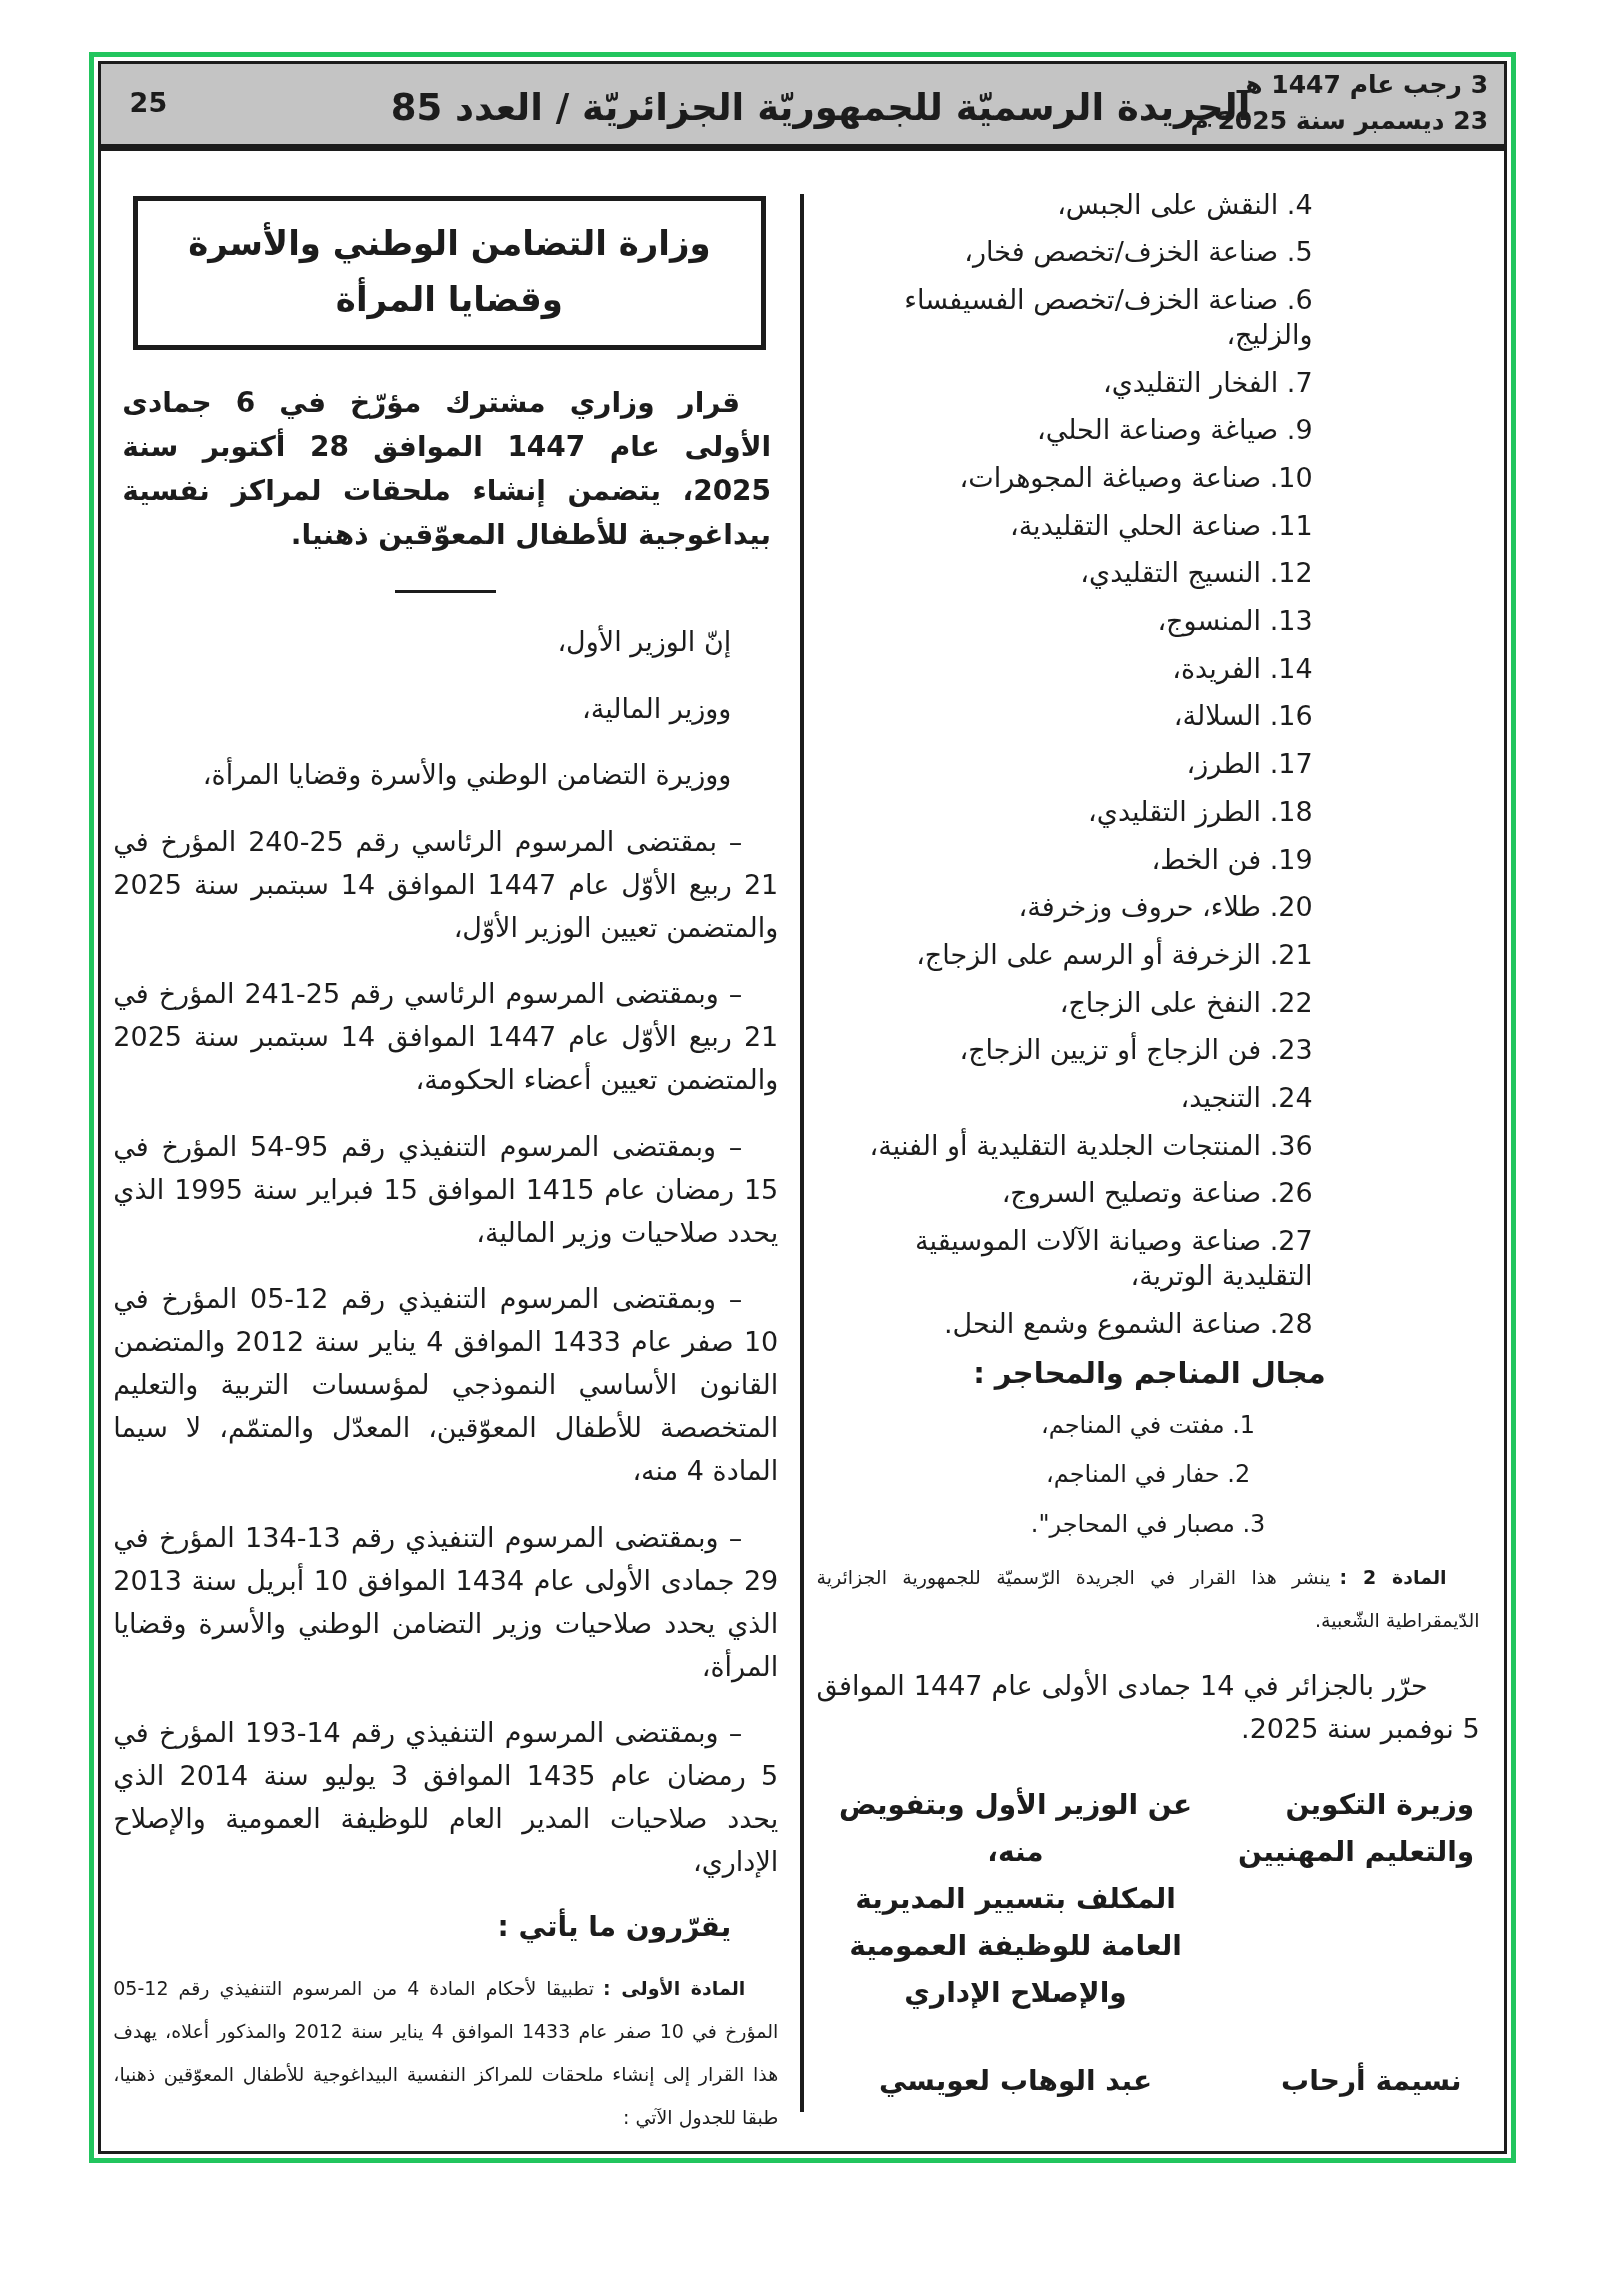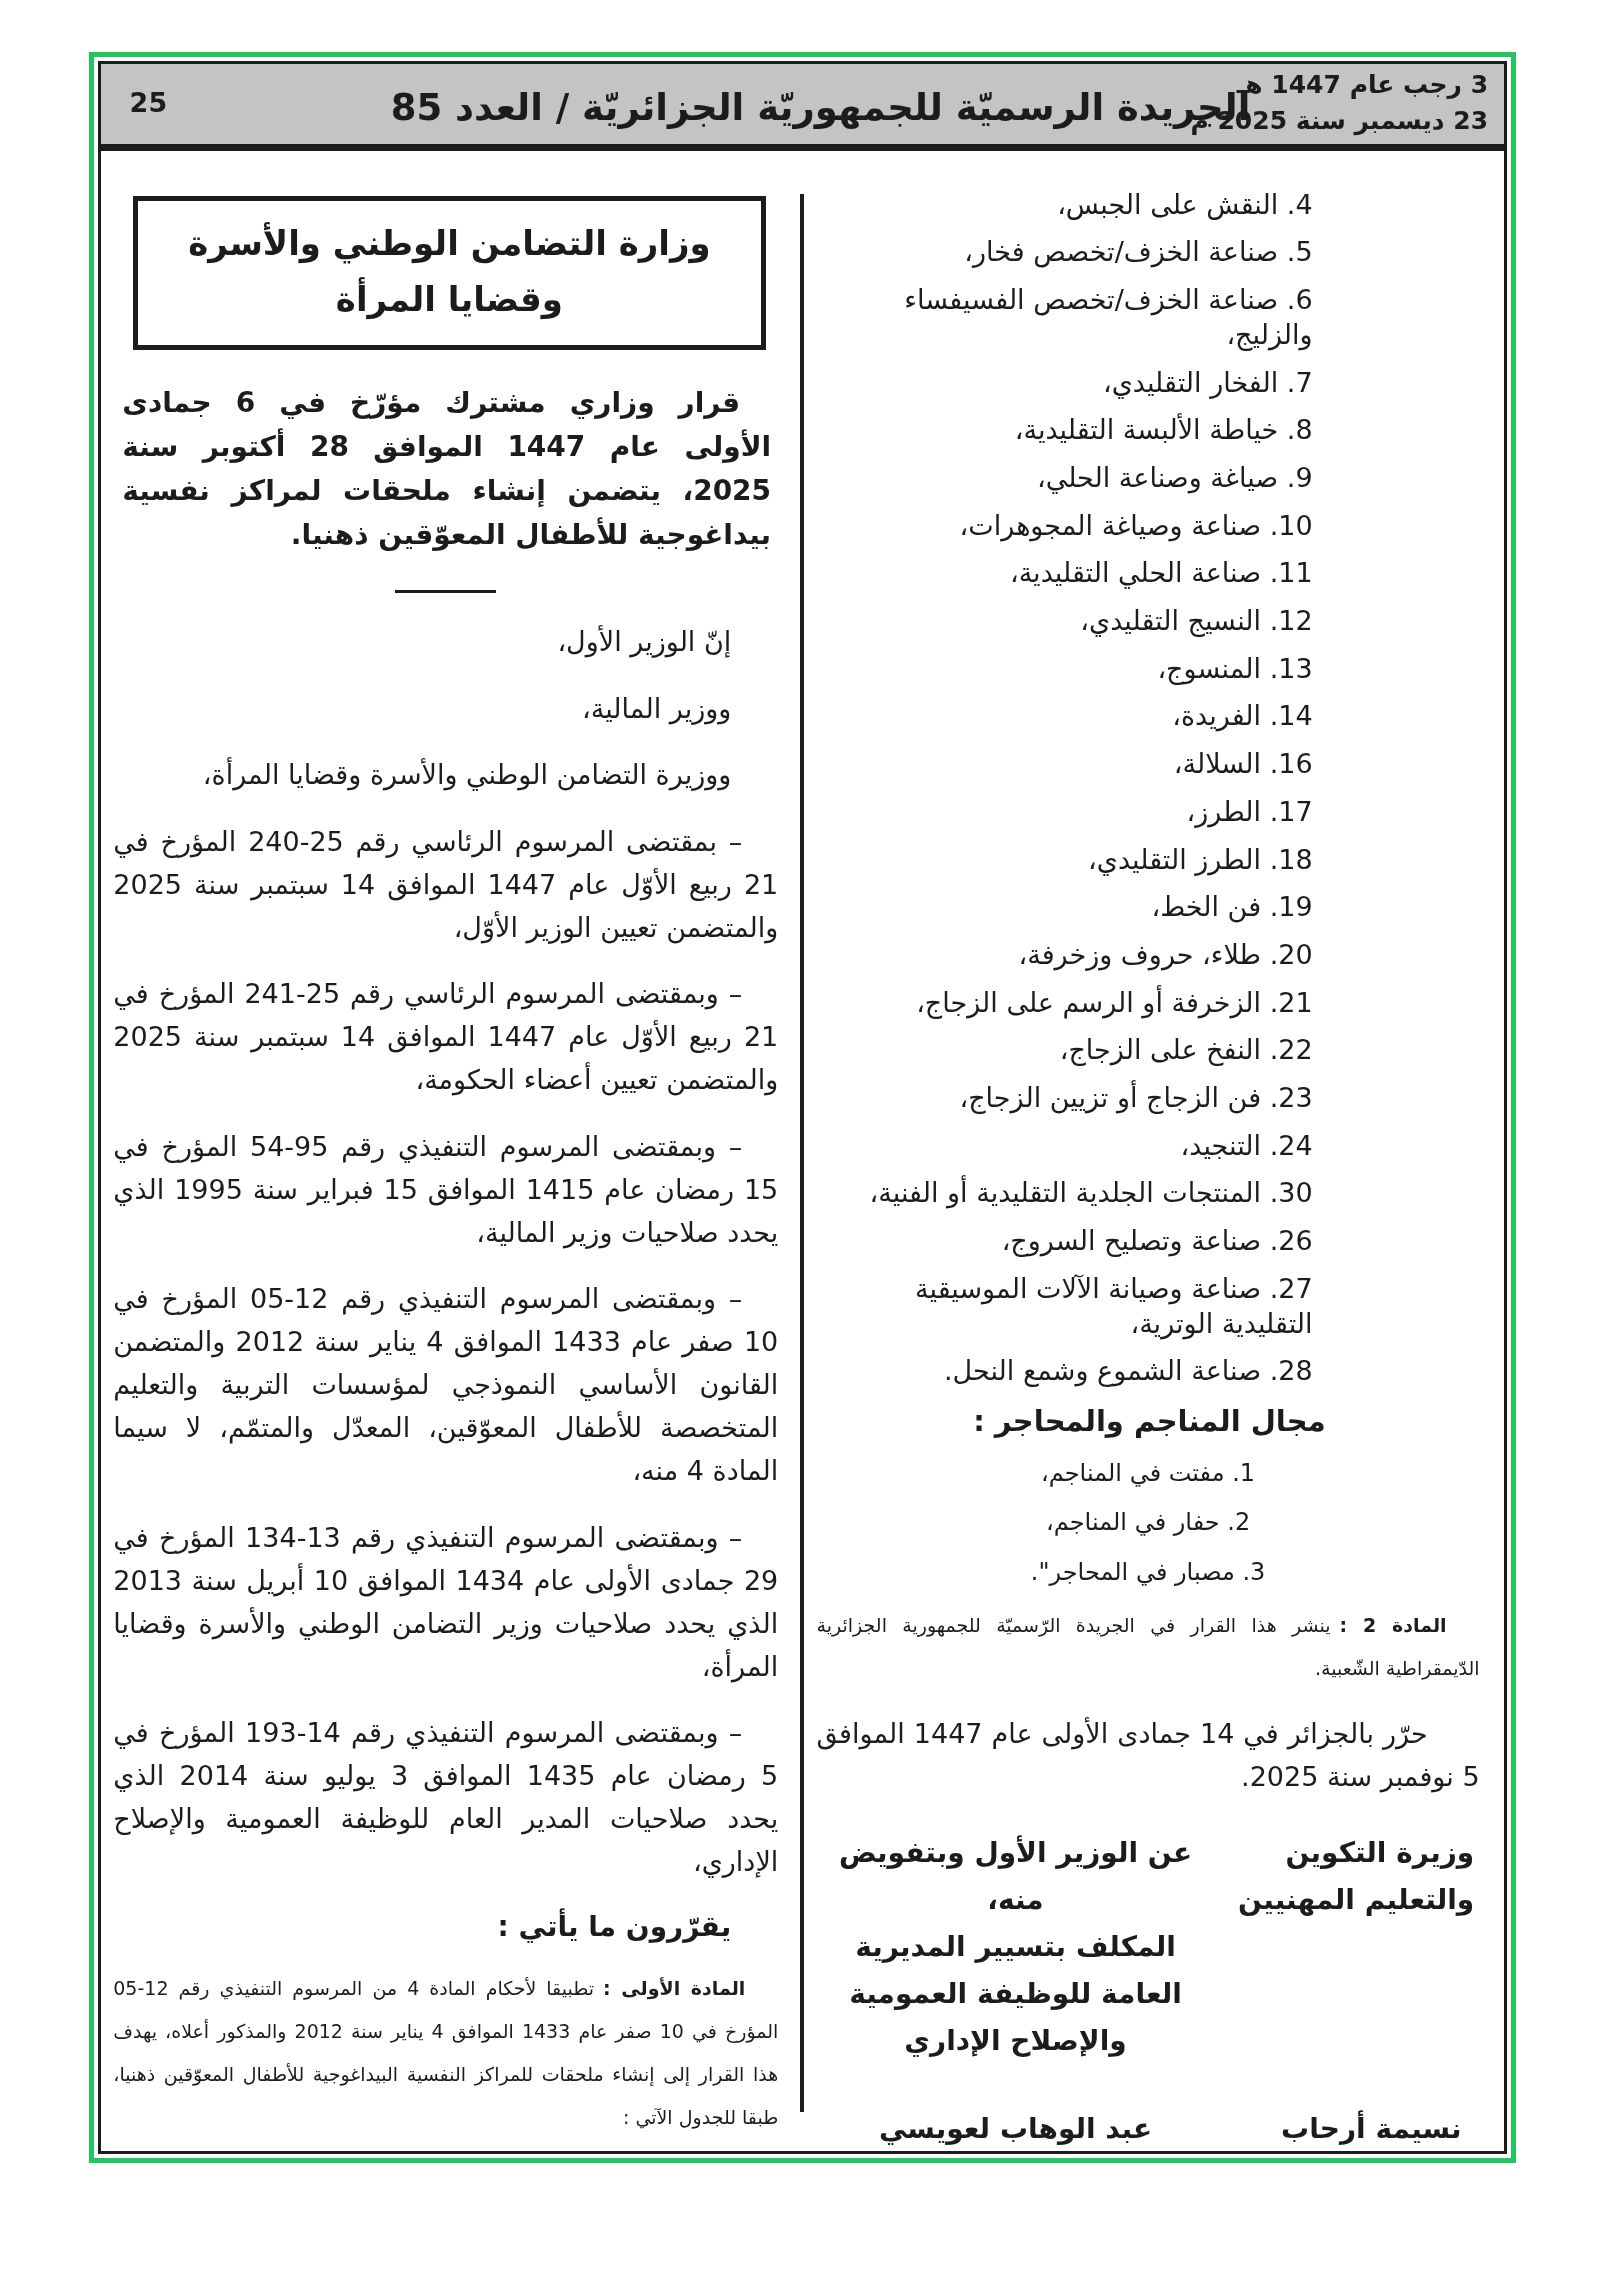--- a/index.html
+++ b/index.html
@@ -246,37 +246,36 @@
         </p>
       </div>
 
       <div class="col right-col">
 
         <div>
             <p class="craft-item">4. النقش على الجبس،</p>
             <p class="craft-item">5. صناعة الخزف/تخصص فخار،</p>
             <p class="craft-item">6. صناعة الخزف/تخصص الفسيفساء والزليج،</p>
             <p class="craft-item">7. الفخار التقليدي،</p>
-            <p class="craft-item">8. خياطة الألبسة التقليدية،</p>
             <p class="craft-item">9. صياغة وصناعة الحلي،</p>
             <p class="craft-item">10. صناعة وصياغة المجوهرات،</p>
             <p class="craft-item">11. صناعة الحلي التقليدية،</p>
             <p class="craft-item">12. النسيج التقليدي،</p>
             <p class="craft-item">13. المنسوج،</p>
             <p class="craft-item">14. الفريدة،</p>
             <p class="craft-item">16. السلالة،</p>
             <p class="craft-item">17. الطرز،</p>
             <p class="craft-item">18. الطرز التقليدي،</p>
             <p class="craft-item">19. فن الخط،</p>
             <p class="craft-item">20. طلاء، حروف وزخرفة،</p>
             <p class="craft-item">21. الزخرفة أو الرسم على الزجاج،</p>
             <p class="craft-item">22. النفخ على الزجاج،</p>
             <p class="craft-item">23. فن الزجاج أو تزيين الزجاج،</p>
             <p class="craft-item">24. التنجيد،</p>
-            <p class="craft-item">30. المنتجات الجلدية التقليدية أو الفنية،</p>
+            <p class="craft-item">36. المنتجات الجلدية التقليدية أو الفنية،</p>
             <p class="craft-item">26. صناعة وتصليح السروج،</p>
             <p class="craft-item">27. صناعة وصيانة الآلات الموسيقية التقليدية الوترية،</p>
             <p class="craft-item">28. صناعة الشموع وشمع النحل.</p>
           </div>
 
         <p class="mines-heading">مجال المناجم والمحاجر :</p>
 
         <div>
             <p class="mine-item">1. مفتت في المناجم،</p>
             <p class="mine-item">2. حفار في المناجم،</p>

